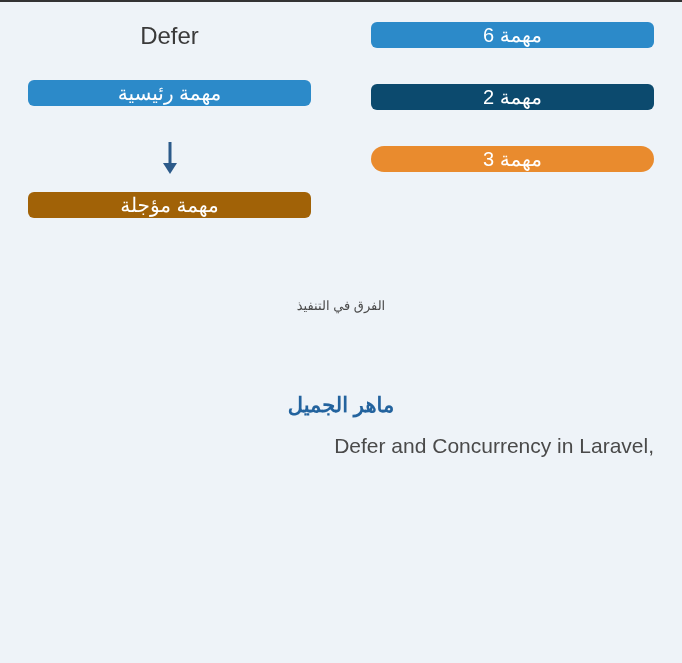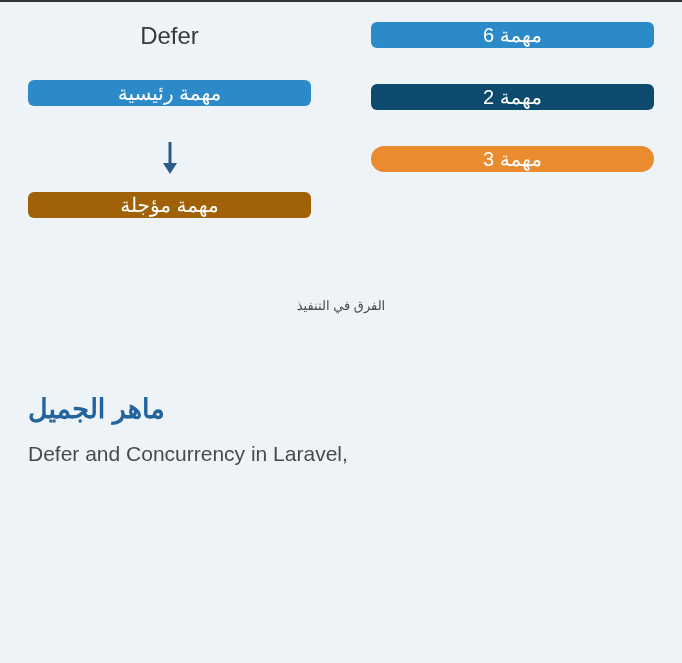--- a/index.html
+++ b/index.html
@@ -58,29 +58,29 @@
 }
 .diff-label {
   text-align: center;
   font-size: 13px;
   color: #4a4a4a;
   margin-top: 56px;
   direction: rtl;
   font-weight: 400;
 }
 .author {
-  text-align: left;
-  font-size: 27px;
+  text-align: center;
+  font-size: 21px;
   font-weight: 700;
   color: #23639e;
   margin-top: 80px;
   direction: rtl;
 }
 .subtitle {
-  text-align: left;
+  text-align: right;
   font-size: 21px;
   color: #4a4a4a;
   margin-top: 14px;
   line-height: 1.45;
   font-weight: 400;
 }
 </style>
 </head>
 <body>
 

